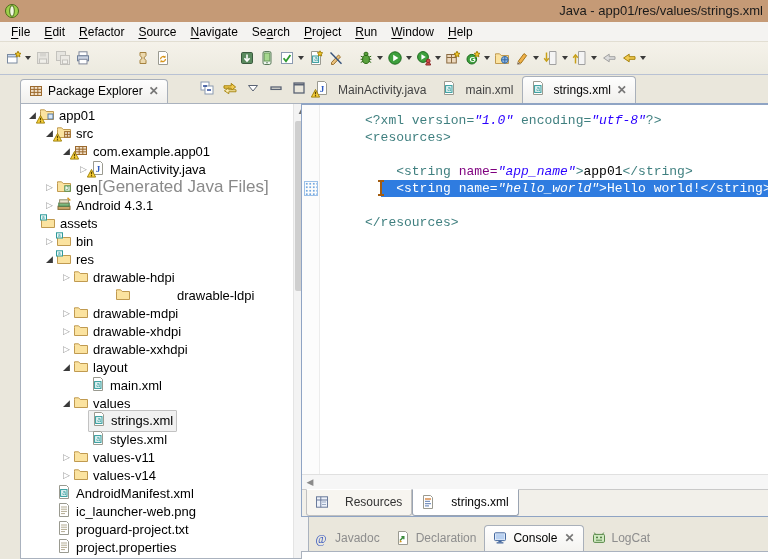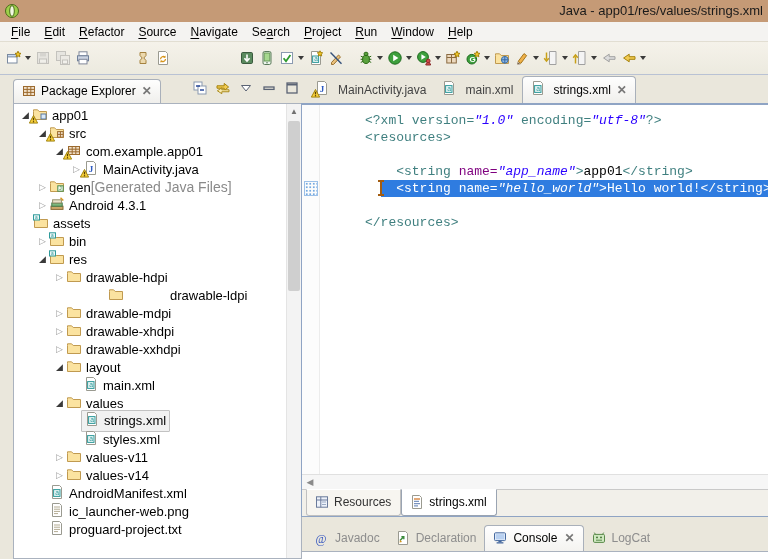--- a/index.html
+++ b/index.html
@@ -25,34 +25,34 @@
   .tb-gap{display:inline-block;height:1px;}
   .dd{width:0;height:0;border-left:3.5px solid transparent;border-right:3.5px solid transparent;
       border-top:4px solid #3a3a3a;margin-left:3px;}
   .ic{display:inline-flex;width:16px;height:16px;position:relative;}
   .ic svg{display:block;}
   .vtab{display:flex;align-items:center;gap:4px;padding:3px 8px 4px 7px;border-radius:4px 4px 0 0;
         white-space:nowrap;color:#444;}
   .vtab.active{background:linear-gradient(#fefefe,#f0efec);border:1px solid #a9b0ba;border-bottom:none;color:#000;}
   .closex{color:#777;font-size:12px;font-weight:bold;padding-left:2px;}
   
-  .explorer{position:absolute;left:13px;top:79px;width:289px;bottom:0;}
+  .explorer{position:absolute;left:20px;top:79px;width:289px;bottom:0;}
   .explorer-head{display:flex;align-items:flex-end;height:24px;position:relative;}
   .explorer-tools{position:absolute;right:2px;bottom:4px;display:flex;gap:7px;align-items:center;}
   .explorer-body{position:absolute;left:0;top:24px;right:0;bottom:0;background:#fff;
                  border:1px solid #aab2be;overflow:hidden;}
   .tree{position:absolute;left:0;top:2px;right:14px;bottom:0;}
   .row{height:18px;display:flex;align-items:center;white-space:nowrap;}
   .tw{width:13px;display:inline-flex;justify-content:center;font-size:9px;flex:none;}
   .tw.open{color:#3a3a3a;}
   .tw.closed{color:#9a9a9a;}
   .ti{position:relative;flex:none;margin-right:4px;}
   .warn{position:absolute;left:-3px;bottom:-2px;}
   .tlabel{font-size:13px;}
-  .tsuffix{color:#8a8a8a;font-size:14px;}
+  .tsuffix{color:#8a8a8a;font-size:17px;}
   .selbox{display:inline-flex;align-items:center;background:#f1f1f1;border:1px solid #c2c2c2;
           padding:0 3px 1px 2px;margin-left:-2px;border-radius:1px;}
   .selbox .ti{margin-right:4px;}
   .vsb{position:absolute;right:0;top:0;width:14px;bottom:0;background:#f3f3f3;border-left:1px solid #e4e4e4;}
   .vsb .arr{display:block;text-align:center;color:#707070;font-size:8px;padding-top:3px;height:12px;}
   .vsb .thumb{position:absolute;left:1px;right:1px;top:17px;height:170px;background:#cfcfcf;border-radius:2px;}
   
   .editor{position:absolute;left:301px;top:79px;width:469px;height:438px;}
   .editor-tabs{display:flex;align-items:flex-end;height:24px;padding-left:6px;}
   .editor-frame{position:absolute;left:0;top:24px;right:0;bottom:0;background:#fff;
@@ -72,21 +72,21 @@
   .selspan{background:var(--sel);flex:1;}
   .selspan span{color:#fff !important;}
   .caret{position:absolute;left:calc(2ch - 1px);top:0;width:2px;height:16px;background:#a35c10;}
   .caret:before,.caret:after{content:"";position:absolute;left:-2px;width:6px;height:2px;background:#a35c10;}
   .caret:after{bottom:0;}
   .hsb{height:14px;border-top:1px solid #e0e0e0;background:#f6f6f6;display:flex;align-items:center;flex:none;}
   .hsb .arr{width:16px;text-align:center;color:#8a8a8a;font-size:9px;}
   .hsb .track{flex:1;height:100%;}
   
   .page-tabs{height:26px;background:#f2f0ea;border-top:1px solid #c9c9c9;display:flex;padding-left:4px;flex:none;}
-  .ptab{display:flex;align-items:center;gap:4px;padding:2px 9px 3px 7px;margin-top:-1px;
+  .ptab{display:flex;align-items:center;gap:15px;padding:2px 9px 3px 7px;margin-top:-1px;
         border:1px solid #c0c0c0;border-top:1px solid #fff;background:#f7f5f0;color:#333;
         border-radius:0 0 3px 3px;}
   .ptab.active{background:#fff;border:1px solid #9aa4b2;border-top:1px solid #fff;font-size:12px;color:#000;}
   
   .console{position:absolute;left:301px;top:524px;width:469px;height:35px;}
   .console-tabs{display:flex;align-items:flex-end;height:27px;padding-left:6px;}
   .ctab{display:flex;align-items:center;gap:5px;padding:4px 8px 5px 7px;color:#8d8d8d;border-radius:4px 4px 0 0;}
   .ctab.active{background:linear-gradient(#fff,#f4f3f0);border:1px solid #a9b0ba;border-bottom:none;color:#000;}
   .console-body{position:absolute;left:0;top:27px;right:0;bottom:-2px;background:#fff;border:1px solid #aab2be;}
 </style>
@@ -577,20 +577,28 @@
           <span class="tlabel">ic_launcher-web.png</span>
         </div>
         <div class="row" style="padding-left: 22px;">
           <span class="tw"></span>
           <span class="ti"><svg width="16" height="16" viewBox="0 0 16 16">
               <path d="M3.5 1.5h7l2 2v11h-9z" fill="#fff" stroke="#9a9a90"></path>
               <path d="M5 5h6M5 7.2h6M5 9.4h6M5 11.6h4" stroke="#b3ab92"></path>
             </svg></span>
           <span class="tlabel">proguard-project.txt</span>
         </div>
+        <div class="row" style="padding-left: 22px;">
+          <span class="tw"></span>
+          <span class="ti"><svg width="16" height="16" viewBox="0 0 16 16">
+              <path d="M3.5 1.5h7l2 2v11h-9z" fill="#fff" stroke="#9a9a90"></path>
+              <path d="M5 5h6M5 7.2h6M5 9.4h6M5 11.6h4" stroke="#b3ab92"></path>
+            </svg></span>
+          <span class="tlabel">project.properties</span>
+        </div>
       </div>
     <div class="vsb">
       <span class="arr">▲</span>
       <span class="thumb"></span>
     </div>
   </div>
 </div>
 
 <div class="editor">
   <div class="editor-tabs" id="editor-tabs">

